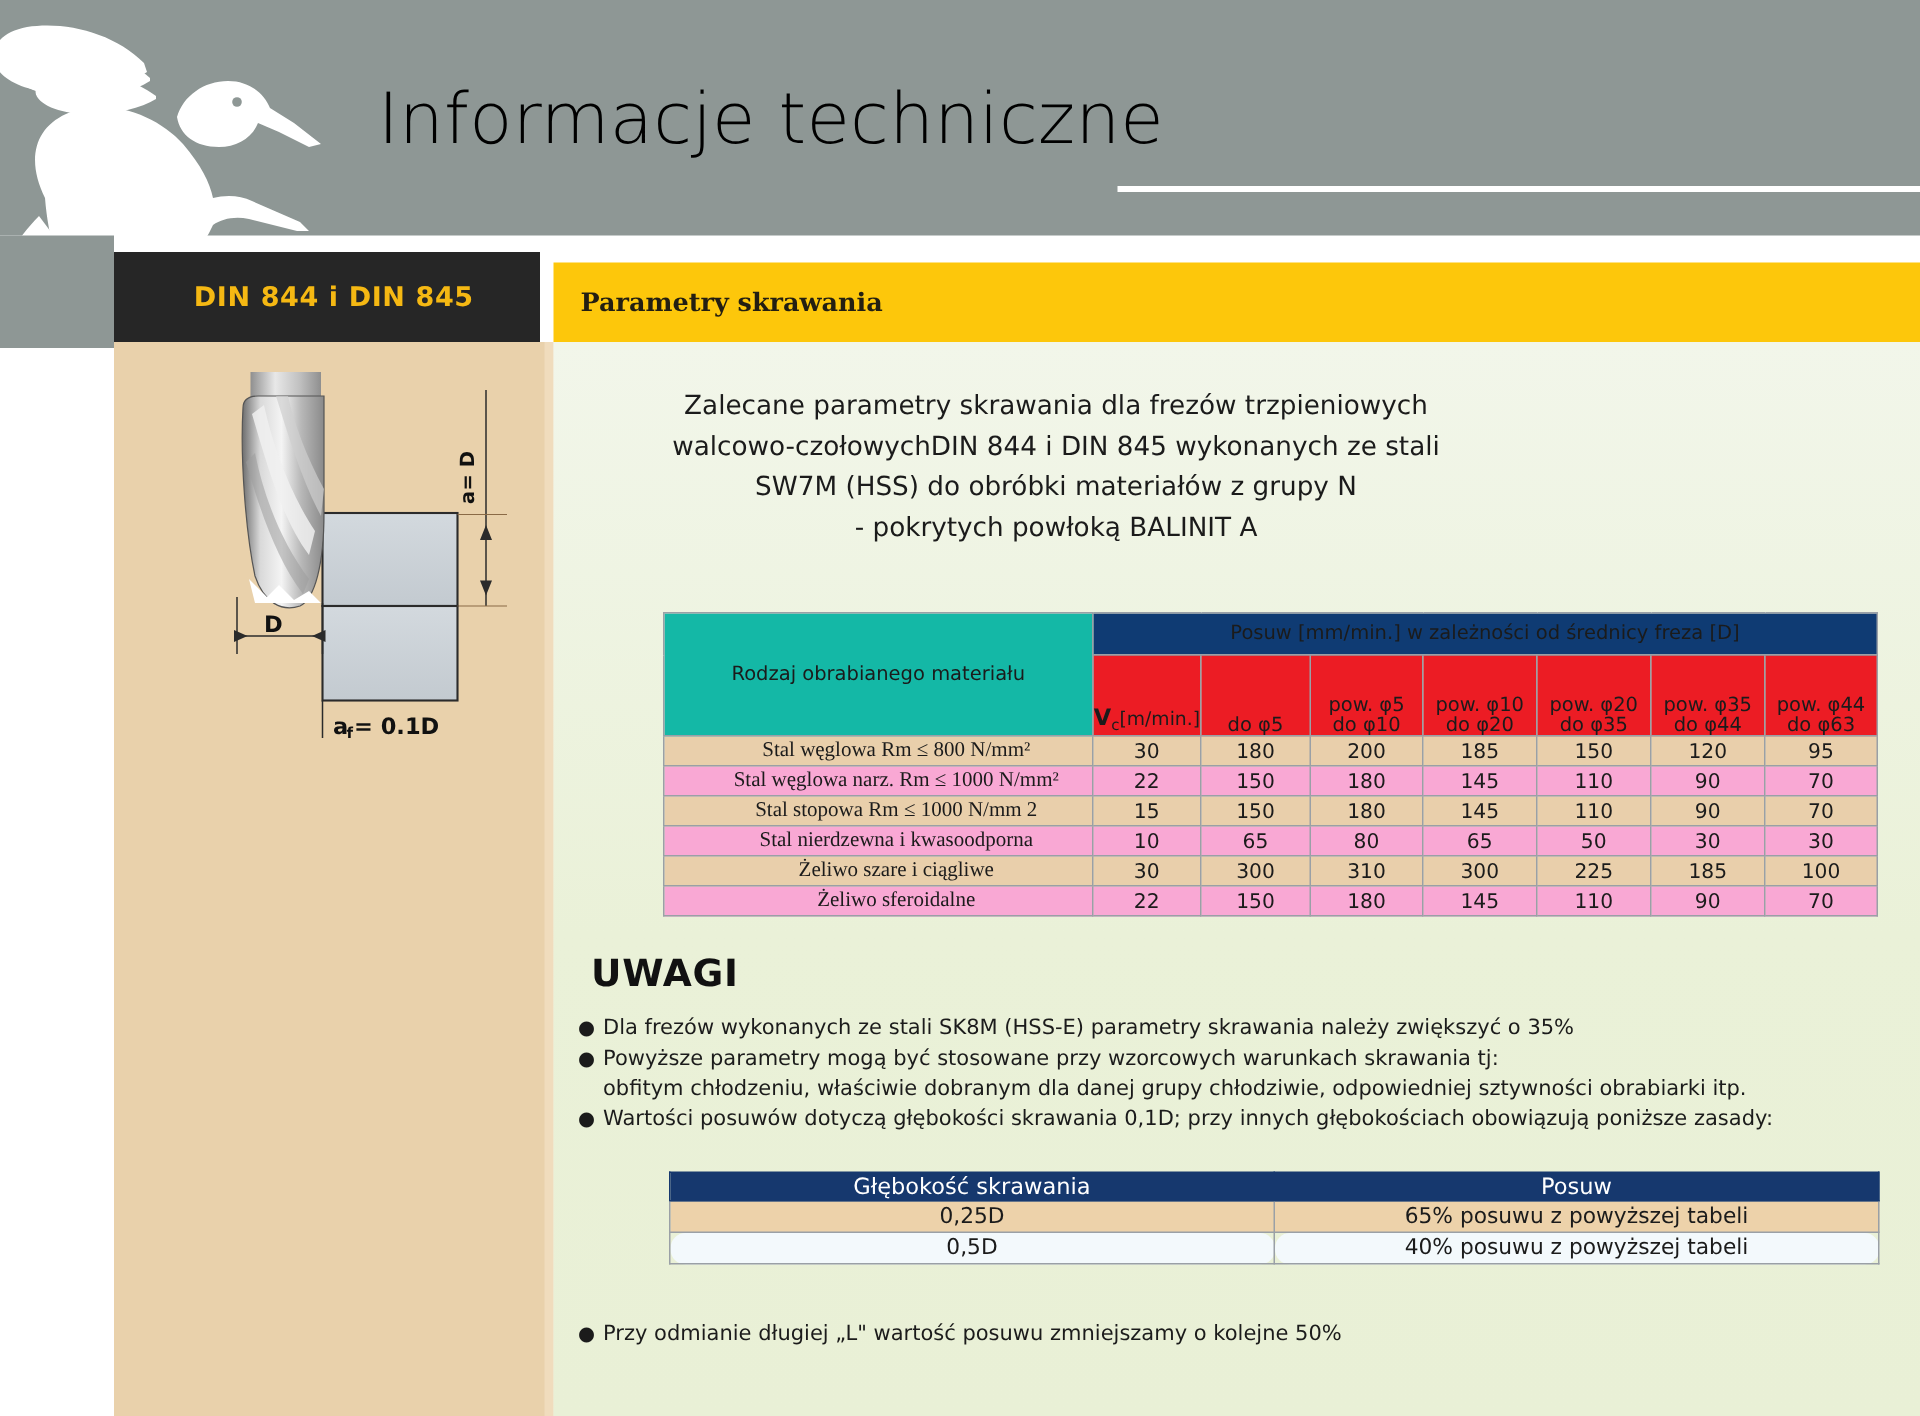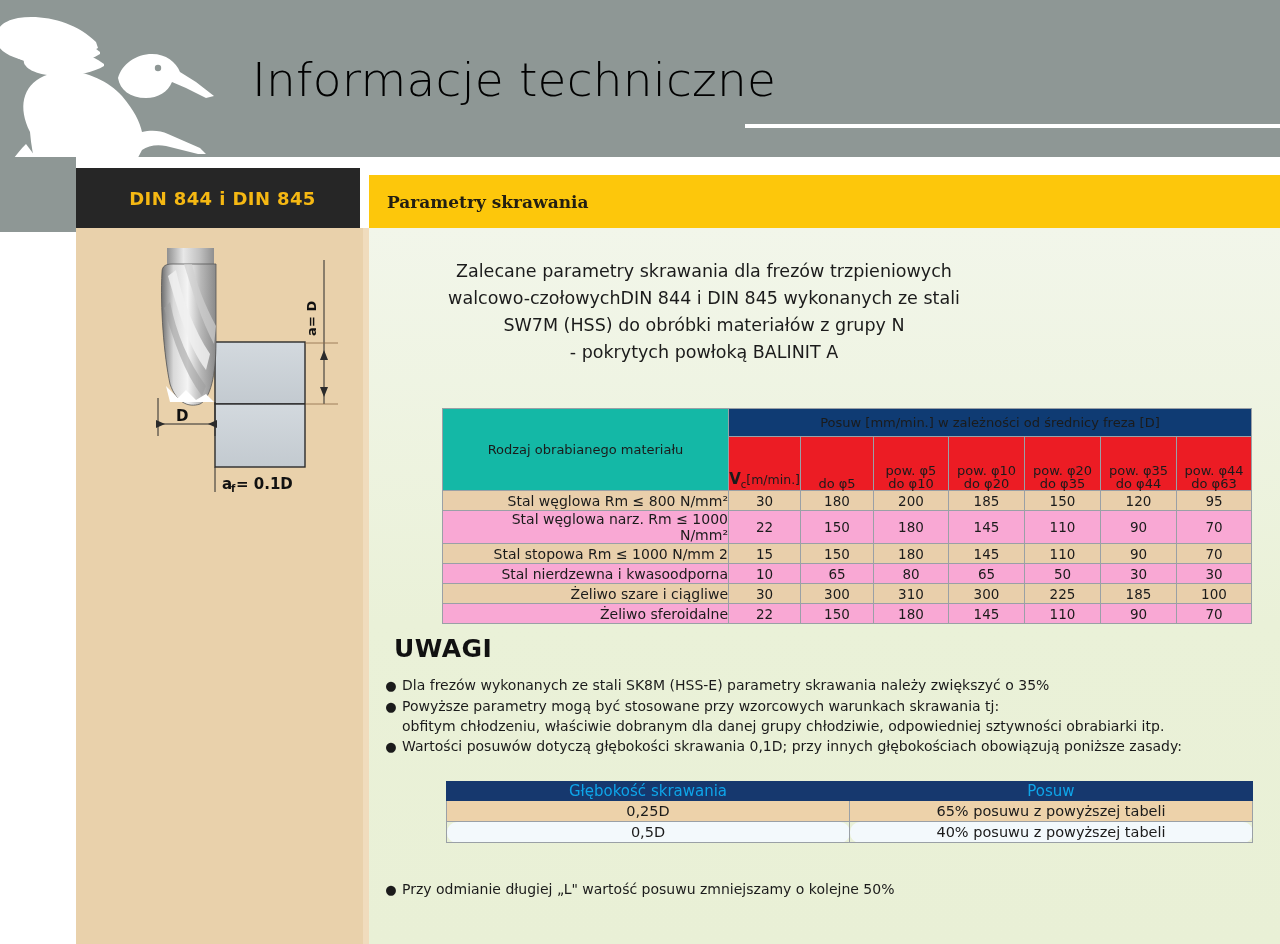--- a/index.html
+++ b/index.html
@@ -111,21 +111,21 @@
     font-size: 11px; line-height: 13px; font-weight: normal;
     border-color: #ffffff; vertical-align: bottom; padding-bottom: 7px;
   }
   .mt-sub.vc { font-size: 12.5px; vertical-align: bottom; text-align: right; }
   .mt-sub.vc b { font-size: 15px; font-weight: bold; }
   .mt-sub.vc sub { font-size: 10px; }
   .mt-sub .l1 { display: block; }
   .mt-sub .l2 { display: block; }
   .main-table tbody td { height: 20px; font-size: 13.5px; }
   .main-table tbody td.matname {
-    text-align: right; padding-left: 24px; font-size: 14px;
+    text-align: center; padding-left: 24px; font-size: 14px; font-family: Liberation Serif, serif;
   }
   .row-odd td { background: #e9cfab; }
   .row-even td { background: #f9a8d4; }
 
   
   .uwagi-title {
     position: absolute; left: 394px; top: 634px;
     font-size: 25px; font-weight: bold; color: #111111;
     font-family: "DejaVu Sans", sans-serif; letter-spacing: 0.5px;
   }
@@ -148,21 +148,21 @@
     display: flex; align-items: flex-start;
   }
 
   
   .depth-table {
     position: absolute; left: 446px; top: 781px; width: 806px;
     border-collapse: collapse; table-layout: fixed;
     font-family: "DejaVu Sans", sans-serif;
   }
   .depth-table th {
-    background: #16386e; color: #0ea5e9; font-weight: normal;
+    background: #16386e; color: #ffffff; font-weight: normal;
     font-size: 15px; height: 18px; border: 1px solid #16386e; margin-top: 36px;
   }
   .depth-table td {
     height: 21px; text-align: center; font-size: 14.5px; color: #1b1b1b;
     border: 1px solid #9aa0a6;
   }
   .depth-table tr.d-odd td { background: #edd2aa; }
   .depth-table tr.d-even td { background: #f3f9fc; border-radius: 10px; }
 </style>
 </head>

